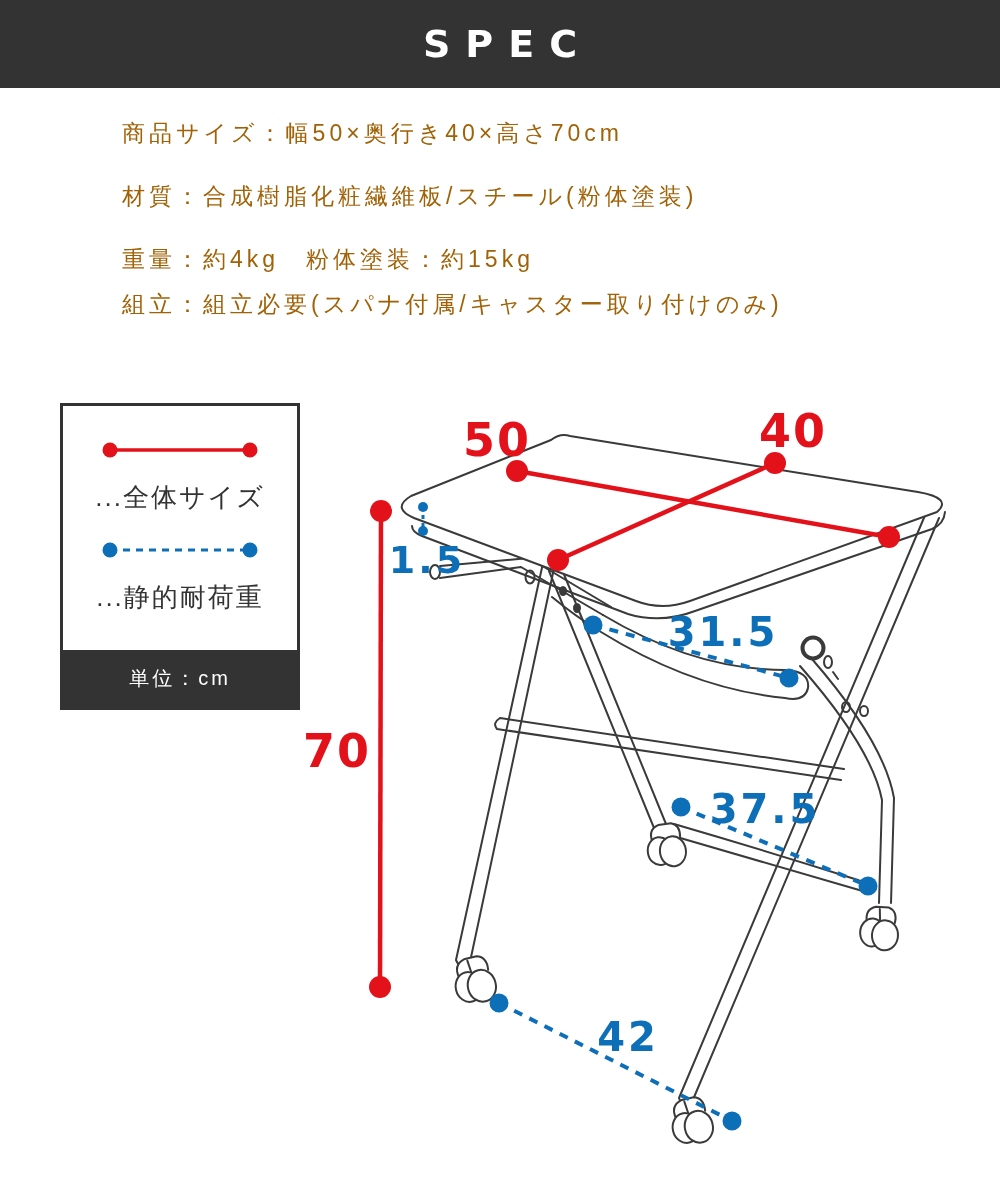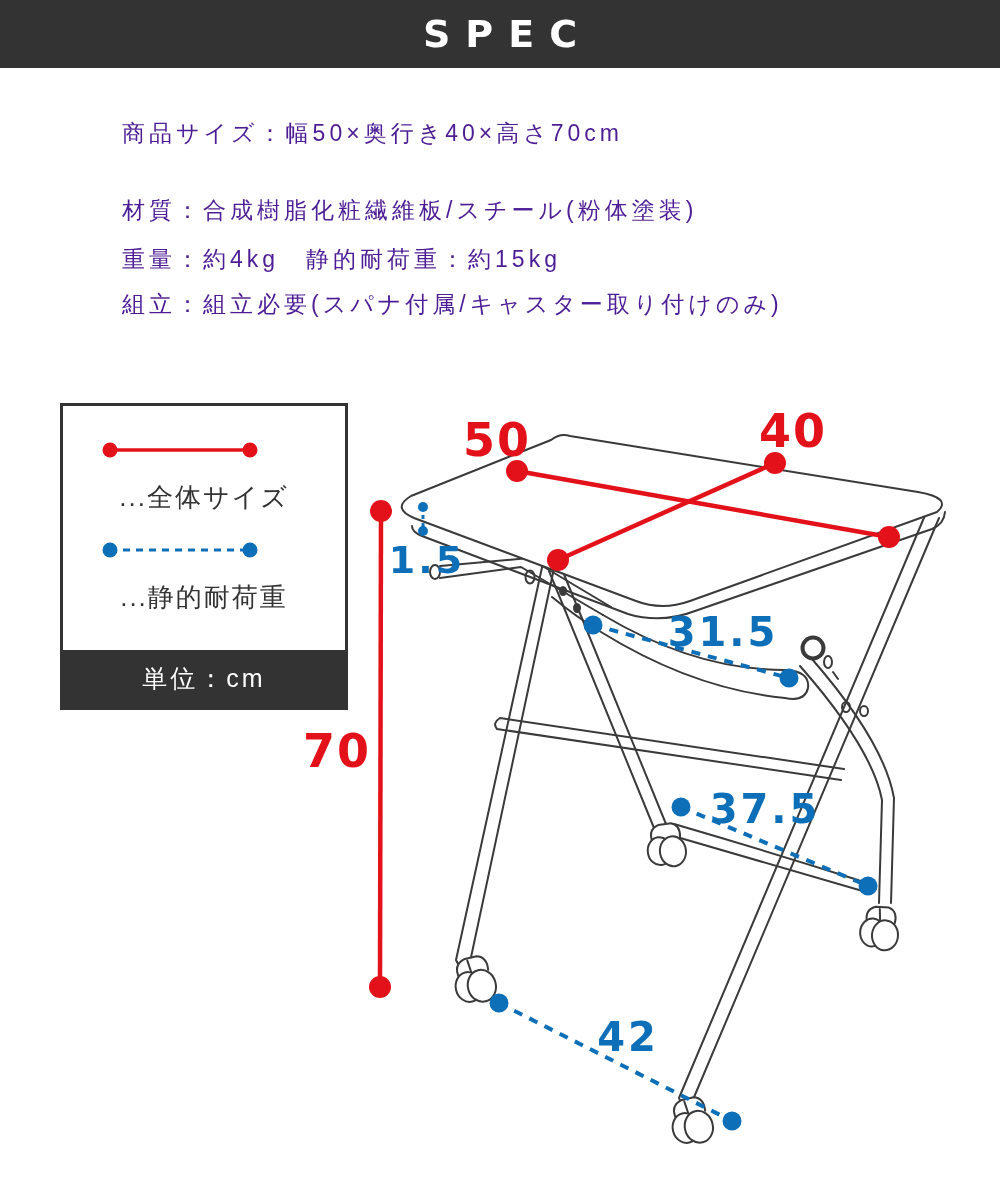--- a/index.html
+++ b/index.html
@@ -1,62 +1,62 @@
 <!DOCTYPE html>
 <html><head>
 <meta charset="utf-8">
 <style>
   html,body{margin:0;padding:0;background:#fff;}
   .page{
     position:relative;width:1000px;height:1194px;background:#ffffff;overflow:hidden;
     font-family:"Liberation Sans","DejaVu Sans",sans-serif;
   }
   .header{
-    position:absolute;top:0;left:0;width:1000px;height:68px;background:#333333;
+    position:absolute;top:0;left:0;width:1000px;height:88px;background:#333333;
     display:flex;align-items:center;justify-content:center;
   }
   .header-title{
     color:#ffffff;font-size:38px;font-weight:700;letter-spacing:15px;padding-left:15px;
     font-family:"DejaVu Sans","Liberation Sans",sans-serif;
   }
   .spec-line{
-    position:absolute;left:122px;color:#4c1d95;font-size:23px;font-weight:500;
+    position:absolute;left:122px;color:#a16207;font-size:23px;font-weight:500;
     letter-spacing:4px;white-space:nowrap;line-height:25px;
   }
-  .spec-1{top:121px;} .spec-2{top:198px;} .spec-3{top:247px;} .spec-4{top:292px;}
+  .spec-1{top:121px;} .spec-2{top:184px;} .spec-3{top:247px;} .spec-4{top:292px;}
   .legend{
     position:absolute;left:60px;top:403px;width:234px;height:301px;
-    border:3px solid #333333;background:#ffffff;padding-left:48px;
+    border:3px solid #333333;background:#ffffff;
   }
   .legend-label{
     position:absolute;left:0;width:100%;text-align:center;color:#333333;
     font-size:26px;letter-spacing:2px;font-weight:500;white-space:nowrap;
   }
   .legend-label-overall{top:74px;}
   .legend-label-detail{top:174px;}
   .legend-unit{
     position:absolute;left:0;bottom:0;width:100%;height:57px;background:#333333;
     display:flex;align-items:center;justify-content:center;
   }
-  .legend-unit-text{color:#ffffff;font-size:25px;letter-spacing:3px;font-weight:500;}
+  .legend-unit-text{color:#ffffff;font-size:20px;letter-spacing:3px;font-weight:500;}
   svg.overlay{position:absolute;left:0;top:0;z-index:3;pointer-events:none;}
   .dim-label{font-family:"DejaVu Sans","Liberation Sans",sans-serif;font-weight:700;}
 </style>
 </head>
 <body>
 
 <div class="page">
 
   <div class="header">
     <span class="header-title">SPEC</span>
   </div>
 
   <div class="spec-line spec-1">商品サイズ：幅50×奥行き40×高さ70cm</div>
   <div class="spec-line spec-2">材質：合成樹脂化粧繊維板/スチール(粉体塗装)</div>
-  <div class="spec-line spec-3">重量：約4kg　静的耐荷重：約15kg</div>
+  <div class="spec-line spec-3">重量：約4kg　粉体塗装：約15kg</div>
   <div class="spec-line spec-4">組立：組立必要(スパナ付属/キャスター取り付けのみ)</div>
 
   <div class="legend">
     <div class="legend-label legend-label-overall">...全体サイズ</div>
     <div class="legend-label legend-label-detail">...静的耐荷重</div>
     <div class="legend-unit">
       <span class="legend-unit-text">単位：cm</span>
     </div>
   </div>
 

